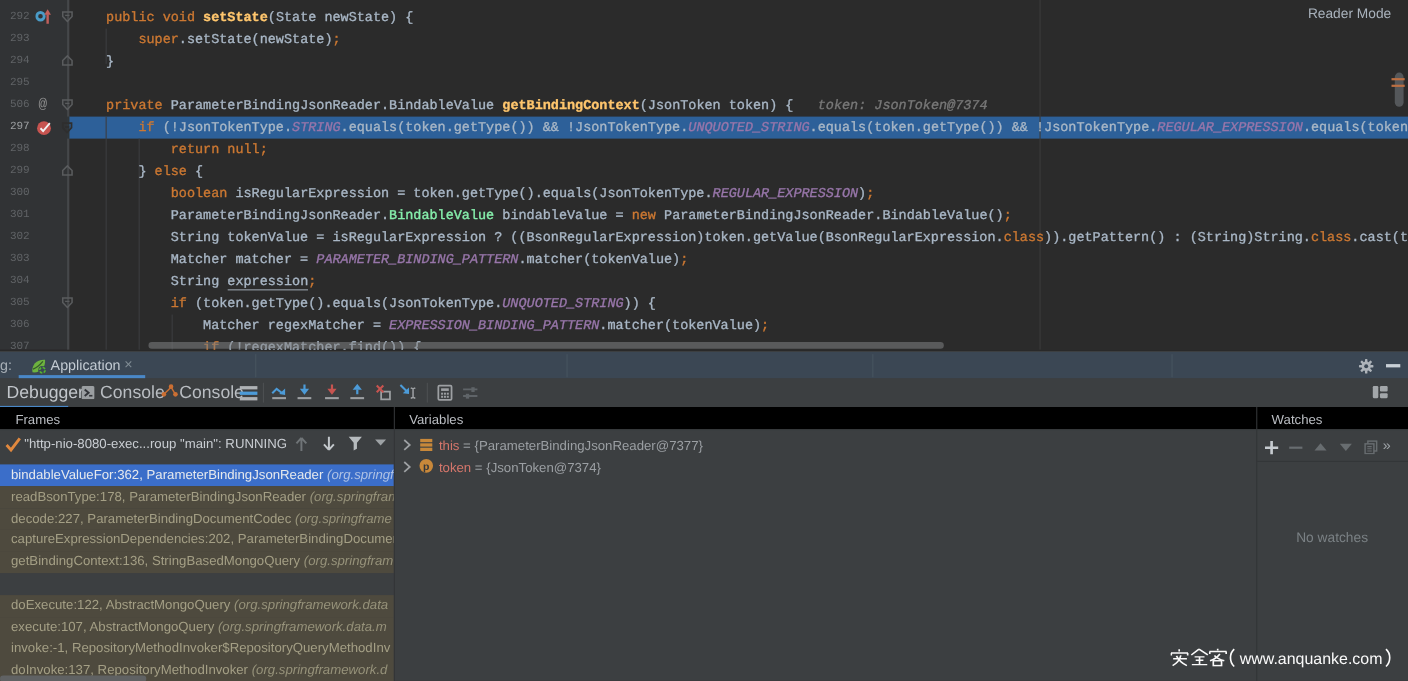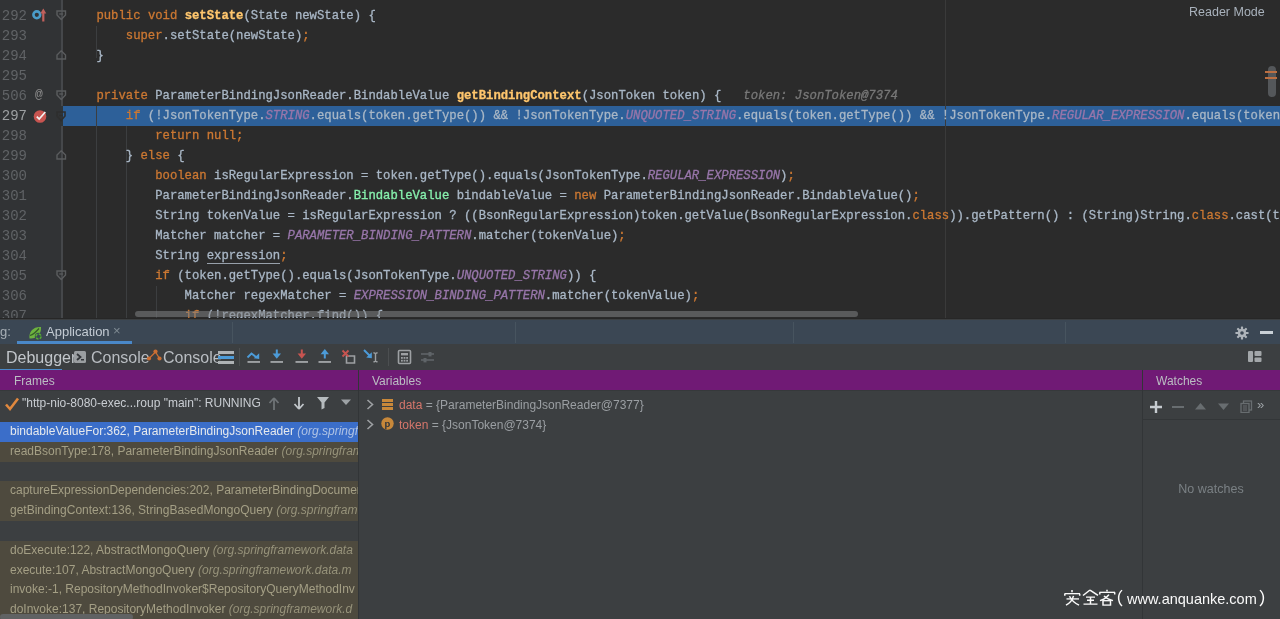--- a/index.html
+++ b/index.html
@@ -1,40 +1,40 @@
 <!DOCTYPE html>
 <html><head><meta charset="utf-8"><style>
 *{margin:0;padding:0;box-sizing:border-box}
 html,body{width:1280px;height:619px;overflow:hidden;background:#2b2b2b}
 #app{position:relative;width:1280px;height:619px;font-family:"Liberation Sans",sans-serif;overflow:hidden}
 
 #editor{position:absolute;left:0;top:0;width:1280px;height:318px;background:#2b2b2b;overflow:hidden}
 #gutter{position:absolute;left:0;top:0;width:62px;height:318px;background:#313335}
-.ln{position:absolute;left:0;width:27px;height:20px;line-height:20px;text-align:right;color:#606366;font-family:"Liberation Mono",monospace;font-size:14px}
+.ln{position:absolute;left:0;width:27px;height:20px;line-height:20px;text-align:right;color:#606366;font-family:"Liberation Mono",monospace;font-size:10px}
 #hl297{position:absolute;left:62px;top:106px;right:0;height:20px;background:#2d6099}
 #code{position:absolute;left:67px;top:6px;z-index:3}
 .cl{height:20px;line-height:20px;white-space:pre;font-family:"Liberation Mono",monospace;font-size:12.25px;color:#a9b7c6;-webkit-text-stroke:0.3px}
 .k{color:#cc7832}.m{color:#ffc66d;font-weight:bold}.c{color:#9876aa;font-style:italic}
 .b{color:#86efac}.h{color:#787878;font-style:italic}
 .u{border-bottom:1px solid #97a0aa}
 .ig{position:absolute;width:1px;background:#3c3e40;z-index:2}
 #margin{position:absolute;left:945px;top:0;width:1px;height:318px;background:#3a3a3a;z-index:1}
 #rdr{position:absolute;left:1189px;top:5px;font-size:12.5px;color:#a9b2bc;z-index:5}
 #hsb{position:absolute;left:135px;top:310.5px;width:723px;height:6px;background:rgba(128,130,132,0.55);border-radius:3px;z-index:6}
 #vsb{position:absolute;left:1268px;top:66px;width:8px;height:31px;background:#54575a;border-radius:4px;z-index:6}
 .stripe{position:absolute;left:1265px;width:12px;height:2.2px;background:#bc6f42;z-index:7}
 .gi{position:absolute;z-index:4}
 
 #tw{position:absolute;left:0;top:318px;width:1280px;height:301px;background:#3c3f41;border-top:1px solid #272727}
 #tabrow{position:absolute;left:0;top:1px;width:1280px;height:24px;background:#3b4754}
 .tsep{position:absolute;top:2px;width:1px;height:21px;background:#47545f}
 #apptab-ul{position:absolute;left:17px;top:22px;width:115px;height:3.2px;background:#4a88c8}
 #toolbar{position:absolute;left:0;top:25px;width:1280px;height:26px;background:#3c3f41}
 #dbg-ul{position:absolute;left:0;top:50px;width:62px;height:2px;background:#4a88c8}
-#hdrrow{position:absolute;left:0;top:51px;width:1280px;height:20px;background:#701a75}
+#hdrrow{position:absolute;left:0;top:51px;width:1280px;height:20px;background:#000000}
 .phdr{position:absolute;top:4px;font-size:12px;color:#bbbec3}
 #hline{position:absolute;left:0;top:71px;width:1280px;height:1px;background:#36393b}
 .vsep{position:absolute;top:51px;width:1px;height:250px;background:#323537}
 .tbtxt{position:absolute;top:5px;font-size:16px;color:#c2c6cb}
 
 #threadrow{position:absolute;left:0;top:73px;width:358px;height:24px}
 #threadtxt{position:absolute;left:22px;top:4px;font-size:12px;color:#c9cdd2;white-space:pre}
 #flist{position:absolute;left:0;top:103px;width:358px;height:198px;overflow:hidden}
 .frow{position:absolute;left:0;width:358px;height:19.8px;line-height:19.8px;font-size:12px;white-space:pre;overflow:hidden;background:#4e4a3e;color:#a49f85}
 .frow i{font-style:italic;color:#96927a}
@@ -271,20 +271,21 @@
     <svg style="position:absolute;left:315px;top:3px" width="16" height="16">
       <path d="M2,2 h12 L9.5,7.5 V13 l-3,1.5 V7.5 z" fill="#b6bbbe"></path>
     </svg>
     <svg style="position:absolute;left:340px;top:6px" width="12" height="8">
       <path d="M1,1.5 h10 L6,7 z" fill="#9da2a5"></path>
     </svg>
   </div>
   <div id="flist">
     <div class="frow sel" style="top:0px"><span>bindableValueFor:362, ParameterBindingJsonReader <i>(org.springfr</i></span></div>
     <div class="frow" style="top:19.8px"><span>readBsonType:178, ParameterBindingJsonReader <i>(org.springfram</i></span></div>
+    <div class="frow" style="top:39.6px"><span>decode:227, ParameterBindingDocumentCodec <i>(org.springframe</i></span></div>
     <div class="frow" style="top:59.4px"><span>captureExpressionDependencies:202, ParameterBindingDocumen</span></div>
     <div class="frow" style="top:79.2px"><span>getBindingContext:136, StringBasedMongoQuery <i>(org.springfram</i></span></div>
     <div class="frow" style="top:118.8px"><span>doExecute:122, AbstractMongoQuery <i>(org.springframework.data</i></span></div>
     <div class="frow" style="top:138.6px"><span>execute:107, AbstractMongoQuery <i>(org.springframework.data.m</i></span></div>
     <div class="frow" style="top:158.4px"><span>invoke:-1, RepositoryMethodInvoker$RepositoryQueryMethodInv</span></div>
     <div class="frow" style="top:178.2px"><span>doInvoke:137, RepositoryMethodInvoker <i>(org.springframework.d</i></span></div>
   </div>
   <div id="fsb"></div>
   <svg style="position:absolute;left:365px;top:79px" width="10" height="13">
         <path d="M2.5,2 l5,4.5 l-5,4.5" stroke="#9da0a3" stroke-width="1.6" fill="none"></path>
@@ -293,21 +294,21 @@
         <path d="M2.5,2 l5,4.5 l-5,4.5" stroke="#9da0a3" stroke-width="1.6" fill="none"></path>
       </svg>
   <g></g>
   <div style="position:absolute;left:382px;top:80px;width:11px;height:2.6px;background:#c8883a"></div>
   <div style="position:absolute;left:382px;top:84.2px;width:11px;height:2.6px;background:#c8883a"></div>
   <div style="position:absolute;left:382px;top:88.4px;width:11px;height:2.6px;background:#c8883a"></div>
   <svg style="position:absolute;left:381px;top:98px" width="14" height="14">
     <circle cx="6.5" cy="6.5" r="6.2" fill="#c8883a"></circle>
     <text x="6.5" y="10" font-family="Liberation Sans" font-size="9.5" font-weight="bold" fill="#33363a" text-anchor="middle">p</text>
   </svg>
-  <div class="vrow" style="left:399px;top:76px"><span class="vname">data</span><span class="vval"> = {ParameterBindingJsonReader@7377}</span></div>
+  <div class="vrow" style="left:399px;top:76px"><span class="vname">this</span><span class="vval"> = {ParameterBindingJsonReader@7377}</span></div>
   <div class="vrow" style="left:399px;top:96px"><span class="vname">token</span><span class="vval"> = {JsonToken@7374}</span></div>
   <div style="position:absolute;left:1142px;top:100px;width:138px;height:1px;background:#333638"></div>
   <svg style="position:absolute;left:1149px;top:81px" width="14" height="14">
     <path d="M7,1 V13 M1,7 H13" stroke="#c6cbd0" stroke-width="2.4"></path>
   </svg>
   <div style="position:absolute;left:1172px;top:87px;width:12px;height:2.4px;background:#686d70"></div>
   <svg style="position:absolute;left:1194px;top:83px" width="13" height="9">
         <path d="M1,7.5 h11 L6.5,1 z" fill="#686d70"></path>
       </svg>
   <svg style="position:absolute;left:1217px;top:83px" width="13" height="9">

